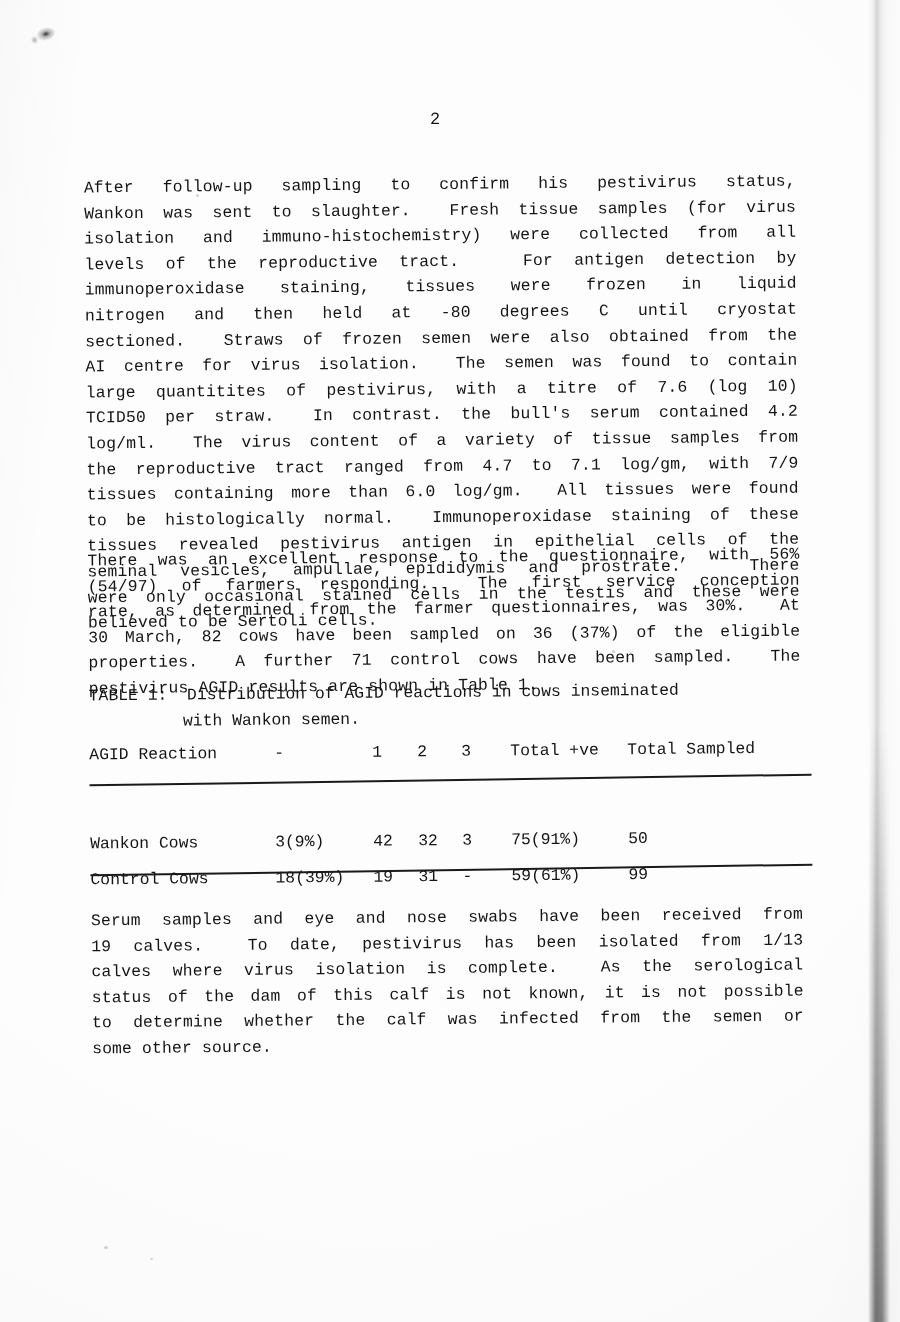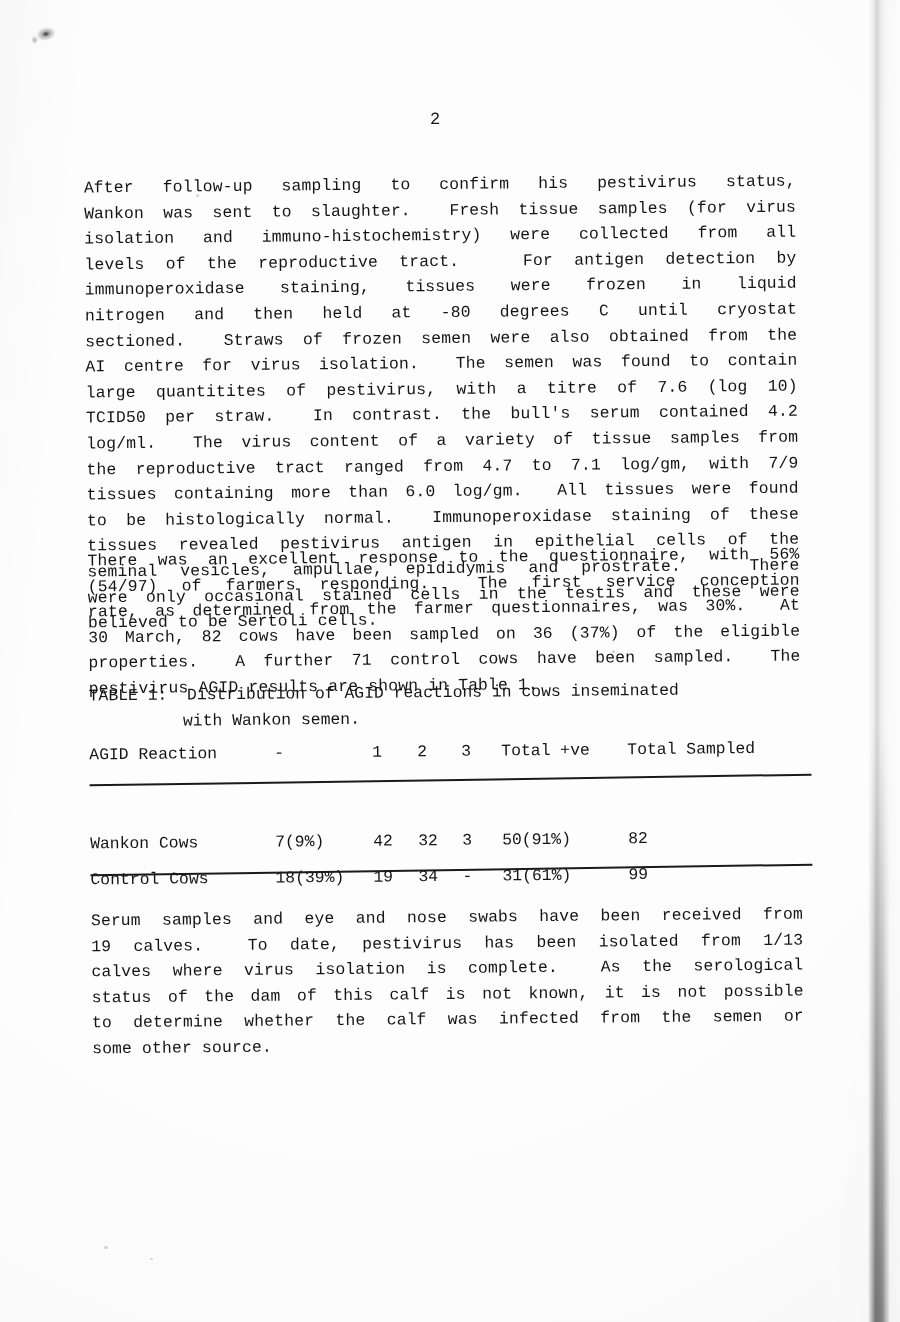--- a/index.html
+++ b/index.html
@@ -130,21 +130,21 @@
     position: relative;
     height: 34px;
     white-space: pre;
   }
   .cell { position: absolute; top: 0; }
   .c-label   { left: 0px; }
   .c-neg     { left: 185px; }
   .c-1       { left: 283px; }
   .c-2       { left: 328px; }
   .c-3       { left: 372px; }
-  .c-totpos  { left: 412px; }
+  .c-totpos  { left: 421px; }
   .c-totsamp { left: 538px; }
 
   .rule {
     position: absolute;
     left: 88px;
     height: 2px;
     background: #1a1a1a;
     width: 722px;
     transform-origin: left center;
   }
@@ -204,35 +204,35 @@
         <span class="cell c-neg">-</span>
         <span class="cell c-1">1</span>
         <span class="cell c-2">2</span>
         <span class="cell c-3">3</span>
         <span class="cell c-totpos">Total +ve</span>
         <span class="cell c-totsamp">Total Sampled</span>
       </div>
 
       <div class="tbl-row" style="margin-top:55px;">
         <span class="cell c-label">Wankon Cows</span>
-        <span class="cell c-neg">7(9%)</span>
+        <span class="cell c-neg">3(9%)</span>
         <span class="cell c-1">42</span>
         <span class="cell c-2">32</span>
         <span class="cell c-3">3</span>
-        <span class="cell c-totpos">50(91%)</span>
-        <span class="cell c-totsamp">82</span>
+        <span class="cell c-totpos">75(91%)</span>
+        <span class="cell c-totsamp">50</span>
       </div>
 
       <div class="tbl-row" style="margin-top:2px;">
         <span class="cell c-label">Control Cows</span>
         <span class="cell c-neg">18(39%)</span>
         <span class="cell c-1">19</span>
-        <span class="cell c-2">34</span>
+        <span class="cell c-2">31</span>
         <span class="cell c-3">-</span>
-        <span class="cell c-totpos">31(61%)</span>
+        <span class="cell c-totpos">59(61%)</span>
         <span class="cell c-totsamp">99</span>
       </div>
     </div>
 
     <div class="rule r-top"></div>
     <div class="rule r-bottom"></div>
 
     <div class="para" style="top:905px;">
       <span class="ln j">Serum samples and eye and nose swabs have been received from</span>
       <span class="ln j">19 calves.  To date, pestivirus has been isolated from 1/13</span>

